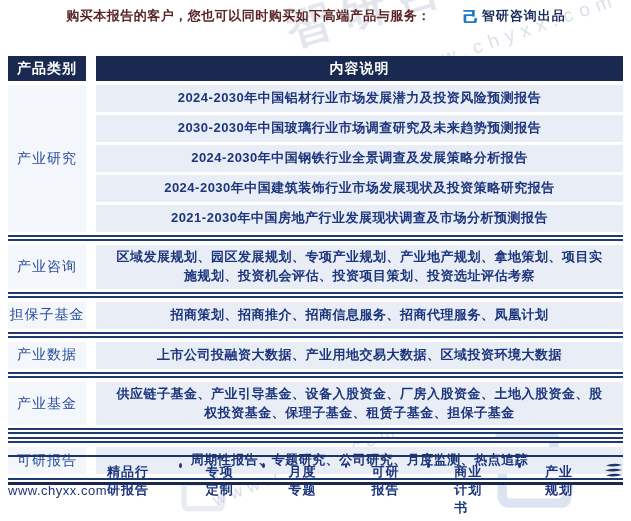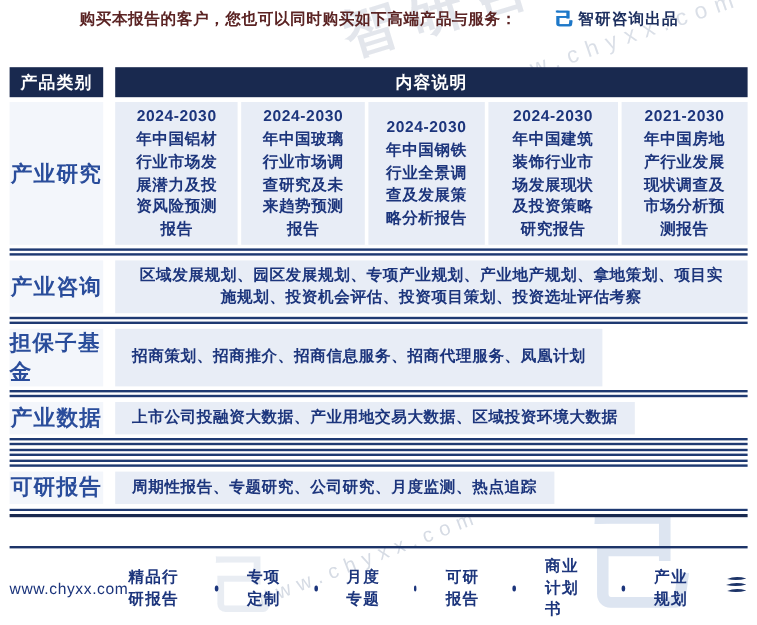--- a/index.html
+++ b/index.html
@@ -53,23 +53,23 @@
     background:#19294f;color:#ffffff;font-weight:bold;font-size:14px;
     display:flex;align-items:center;justify-content:center;letter-spacing:1px;
   }
   .th-cat{width:78px;margin-right:10px;}
   .th-desc{flex:1;}
 
   .trow{display:flex;margin-top:4px;}
   .cat-cell{
     width:78px;margin-right:10px;background:#f3f6fb;
     display:flex;align-items:center;justify-content:center;
-    color:#2a4d9b;font-weight:bold;font-size:18px;letter-spacing:1px;
+    color:#2a4d9b;font-weight:normal;font-size:14px;letter-spacing:1px;
   }
-  .bands{flex:1;display:flex;flex-direction:row;gap:3px;}
+  .bands{flex:1;display:flex;flex-direction:column;gap:3px;}
   .band{
     background:#e8edf6;color:#1c357c;font-weight:bold;font-size:13px;
     display:flex;align-items:center;justify-content:center;text-align:center;
     min-height:27px;padding:3px 14px;box-sizing:border-box;line-height:1.45;
     letter-spacing:.5px;
   }
   .sep{
     height:2px;background:#ffffff;
     border-top:2px solid #1f3a72;border-bottom:2px solid #1f3a72;
     margin:3px 0;
@@ -79,21 +79,21 @@
     background:linear-gradient(180deg,#1f3a72 0 2px,#ffffff 2px 4px,#19294f 4px 7px);
   }
 
   
   .footer{
     position:absolute;left:8px;right:8px;bottom:4px;z-index:2;
     border-top:2px solid #1d3468;padding-top:6px;
     display:flex;align-items:center;justify-content:space-between;
   }
   .site{font-size:13px;color:#1c357c;letter-spacing:.5px;}
-  .services{display:flex;align-items:center;gap:24px;}
+  .services{display:flex;gap:24px;}
   .svc{font-size:13px;font-weight:bold;color:#1c357c;letter-spacing:1px;}
   .dot{width:5px;height:5px;border-radius:50%;background:#1c357c;display:inline-block;}
   .layers{display:inline-block;margin-left:2px;}
 </style>
 </head>
 <body>
 
 <div class="page">
 
   <div class="wm wm-zhiyan">智研咨询</div>
@@ -113,21 +113,21 @@
   <div class="tbl">
     <div class="thead">
       <div class="th th-cat">产品类别</div>
       <div class="th th-desc">内容说明</div>
     </div>
     <div id="tbody">
         <div class="trow">
           <div class="cat-cell">产业研究</div>
           <div class="bands">
             <div class="band">2024-2030年中国铝材行业市场发展潜力及投资风险预测报告</div>
-            <div class="band">2024-2030年中国玻璃行业市场调查研究及未来趋势预测报告</div>
+            <div class="band">2030-2030年中国玻璃行业市场调查研究及未来趋势预测报告</div>
             <div class="band">2024-2030年中国钢铁行业全景调查及发展策略分析报告</div>
             <div class="band">2024-2030年中国建筑装饰行业市场发展现状及投资策略研究报告</div>
             <div class="band">2021-2030年中国房地产行业发展现状调查及市场分析预测报告</div>
           </div>
         </div>
         <div class="sep"></div>
         <div class="trow">
           <div class="cat-cell">产业咨询</div>
           <div class="bands">
             <div class="band">区域发展规划、园区发展规划、专项产业规划、产业地产规划、拿地策划、项目实施规划、投资机会评估、投资项目策划、投资选址评估考察</div>
@@ -141,20 +141,26 @@
           </div>
         </div>
         <div class="sep"></div>
         <div class="trow">
           <div class="cat-cell">产业数据</div>
           <div class="bands">
             <div class="band">上市公司投融资大数据、产业用地交易大数据、区域投资环境大数据</div>
           </div>
         </div>
         <div class="sep"></div>
+        <div class="trow">
+          <div class="cat-cell">产业基金</div>
+          <div class="bands">
+            <div class="band">供应链子基金、产业引导基金、设备入股资金、厂房入股资金、土地入股资金、股权投资基金、保理子基金、租赁子基金、担保子基金</div>
+          </div>
+        </div>
         <div class="sep"></div>
         <div class="sep"></div>
         <div class="trow">
           <div class="cat-cell">可研报告</div>
           <div class="bands">
             <div class="band">周期性报告、专题研究、公司研究、月度监测、热点追踪</div>
           </div>
         </div>
       </div>
     <div class="tbl-bottom"></div>

